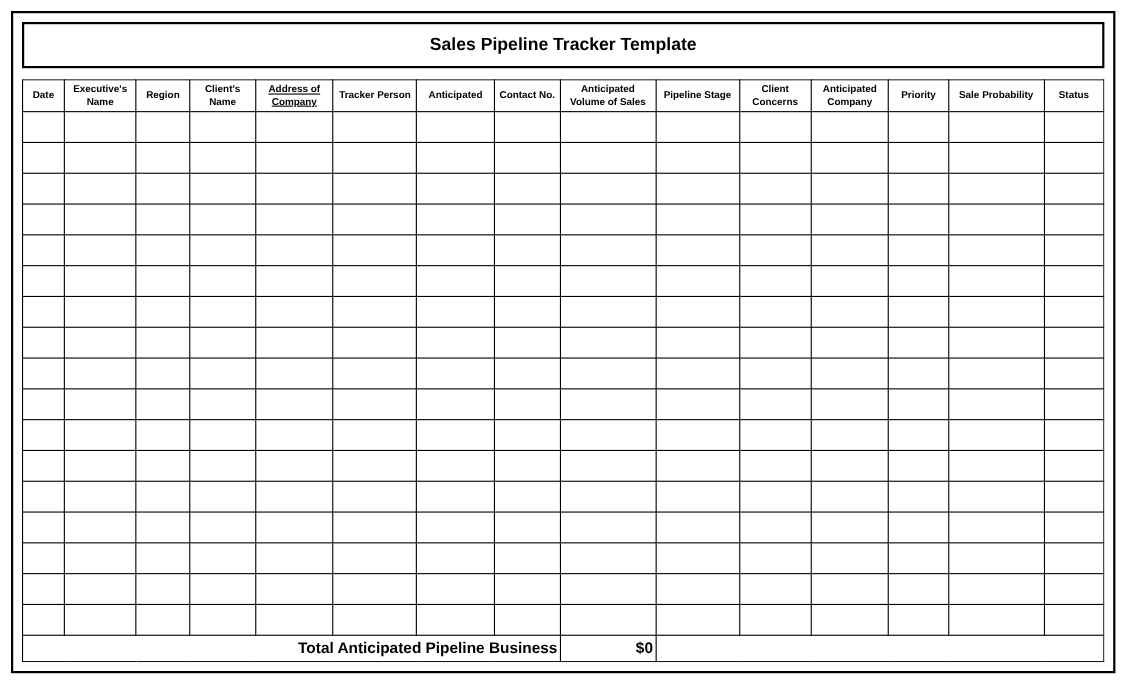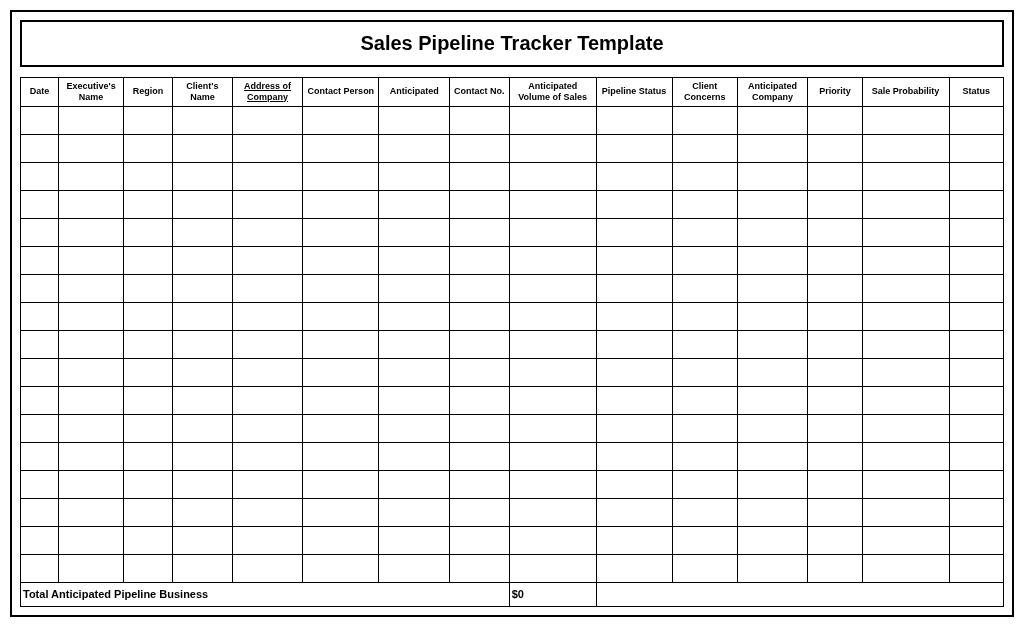--- a/index.html
+++ b/index.html
@@ -26,21 +26,21 @@
     }
 
     .title-section {
       border: 2px solid #000;
       text-align: center;
       padding: 10px 0;
       margin-bottom: 10px;
     }
 
     .title-section h1 {
-      font-size: 20px;
+      font-size: 16px;
       font-weight: bold;
     }
 
     .table-container {
       width: 100%;
       overflow-x: auto;
     }
 
     table {
       width: 100%;
@@ -63,23 +63,23 @@
       border: 1px solid #000;
       height: 28px;
       font-size: 9px;
       text-align: center;
       vertical-align: middle;
       padding: 2px;
     }
 
     tfoot tr td {
       border: 1px solid #000;
-      font-size: 11px;
+      font-size: 14px;
       font-weight: bold;
-      text-align: left;
+      text-align: right;
       vertical-align: middle;
       padding: 3px 2px;
       height: 24px;
     }
 
     .col-date { width: 3.5%; text-align: center; }
     .col-exec { width: 6%; }
     .col-region { width: 4.5%; }
     .col-client { width: 5.5%; }
     .col-address { width: 6.5%; text-decoration: underline; }
@@ -104,25 +104,25 @@
 
   <div class="table-container">
     <table>
       <thead>
         <tr>
           <th class="col-date">Date</th>
           <th class="col-exec">Executive's Name</th>
           <th class="col-region">Region</th>
           <th class="col-client">Client's Name</th>
           <th class="col-address">Address of Company</th>
-          <th class="col-contact-person">Contact Person</th>
+          <th class="col-contact-person">Tracker Person</th>
           <th class="col-designation">Anticipated</th>
           <th class="col-contact-no">Contact No.</th>
           <th class="col-anticipated-vol">Anticipated Volume of Sales</th>
-          <th class="col-pipeline">Pipeline Status</th>
+          <th class="col-pipeline">Pipeline Stage</th>
           <th class="col-client-concerns">Client Concerns</th>
           <th class="col-anticipated-closing">Anticipated Company</th>
           <th class="col-priority">Priority</th>
           <th class="col-sale-prob">Sale Probability</th>
           <th class="col-status">Status</th>
         </tr>
       </thead>
       <tbody id="table-body">
       <tr>
             <td></td>

